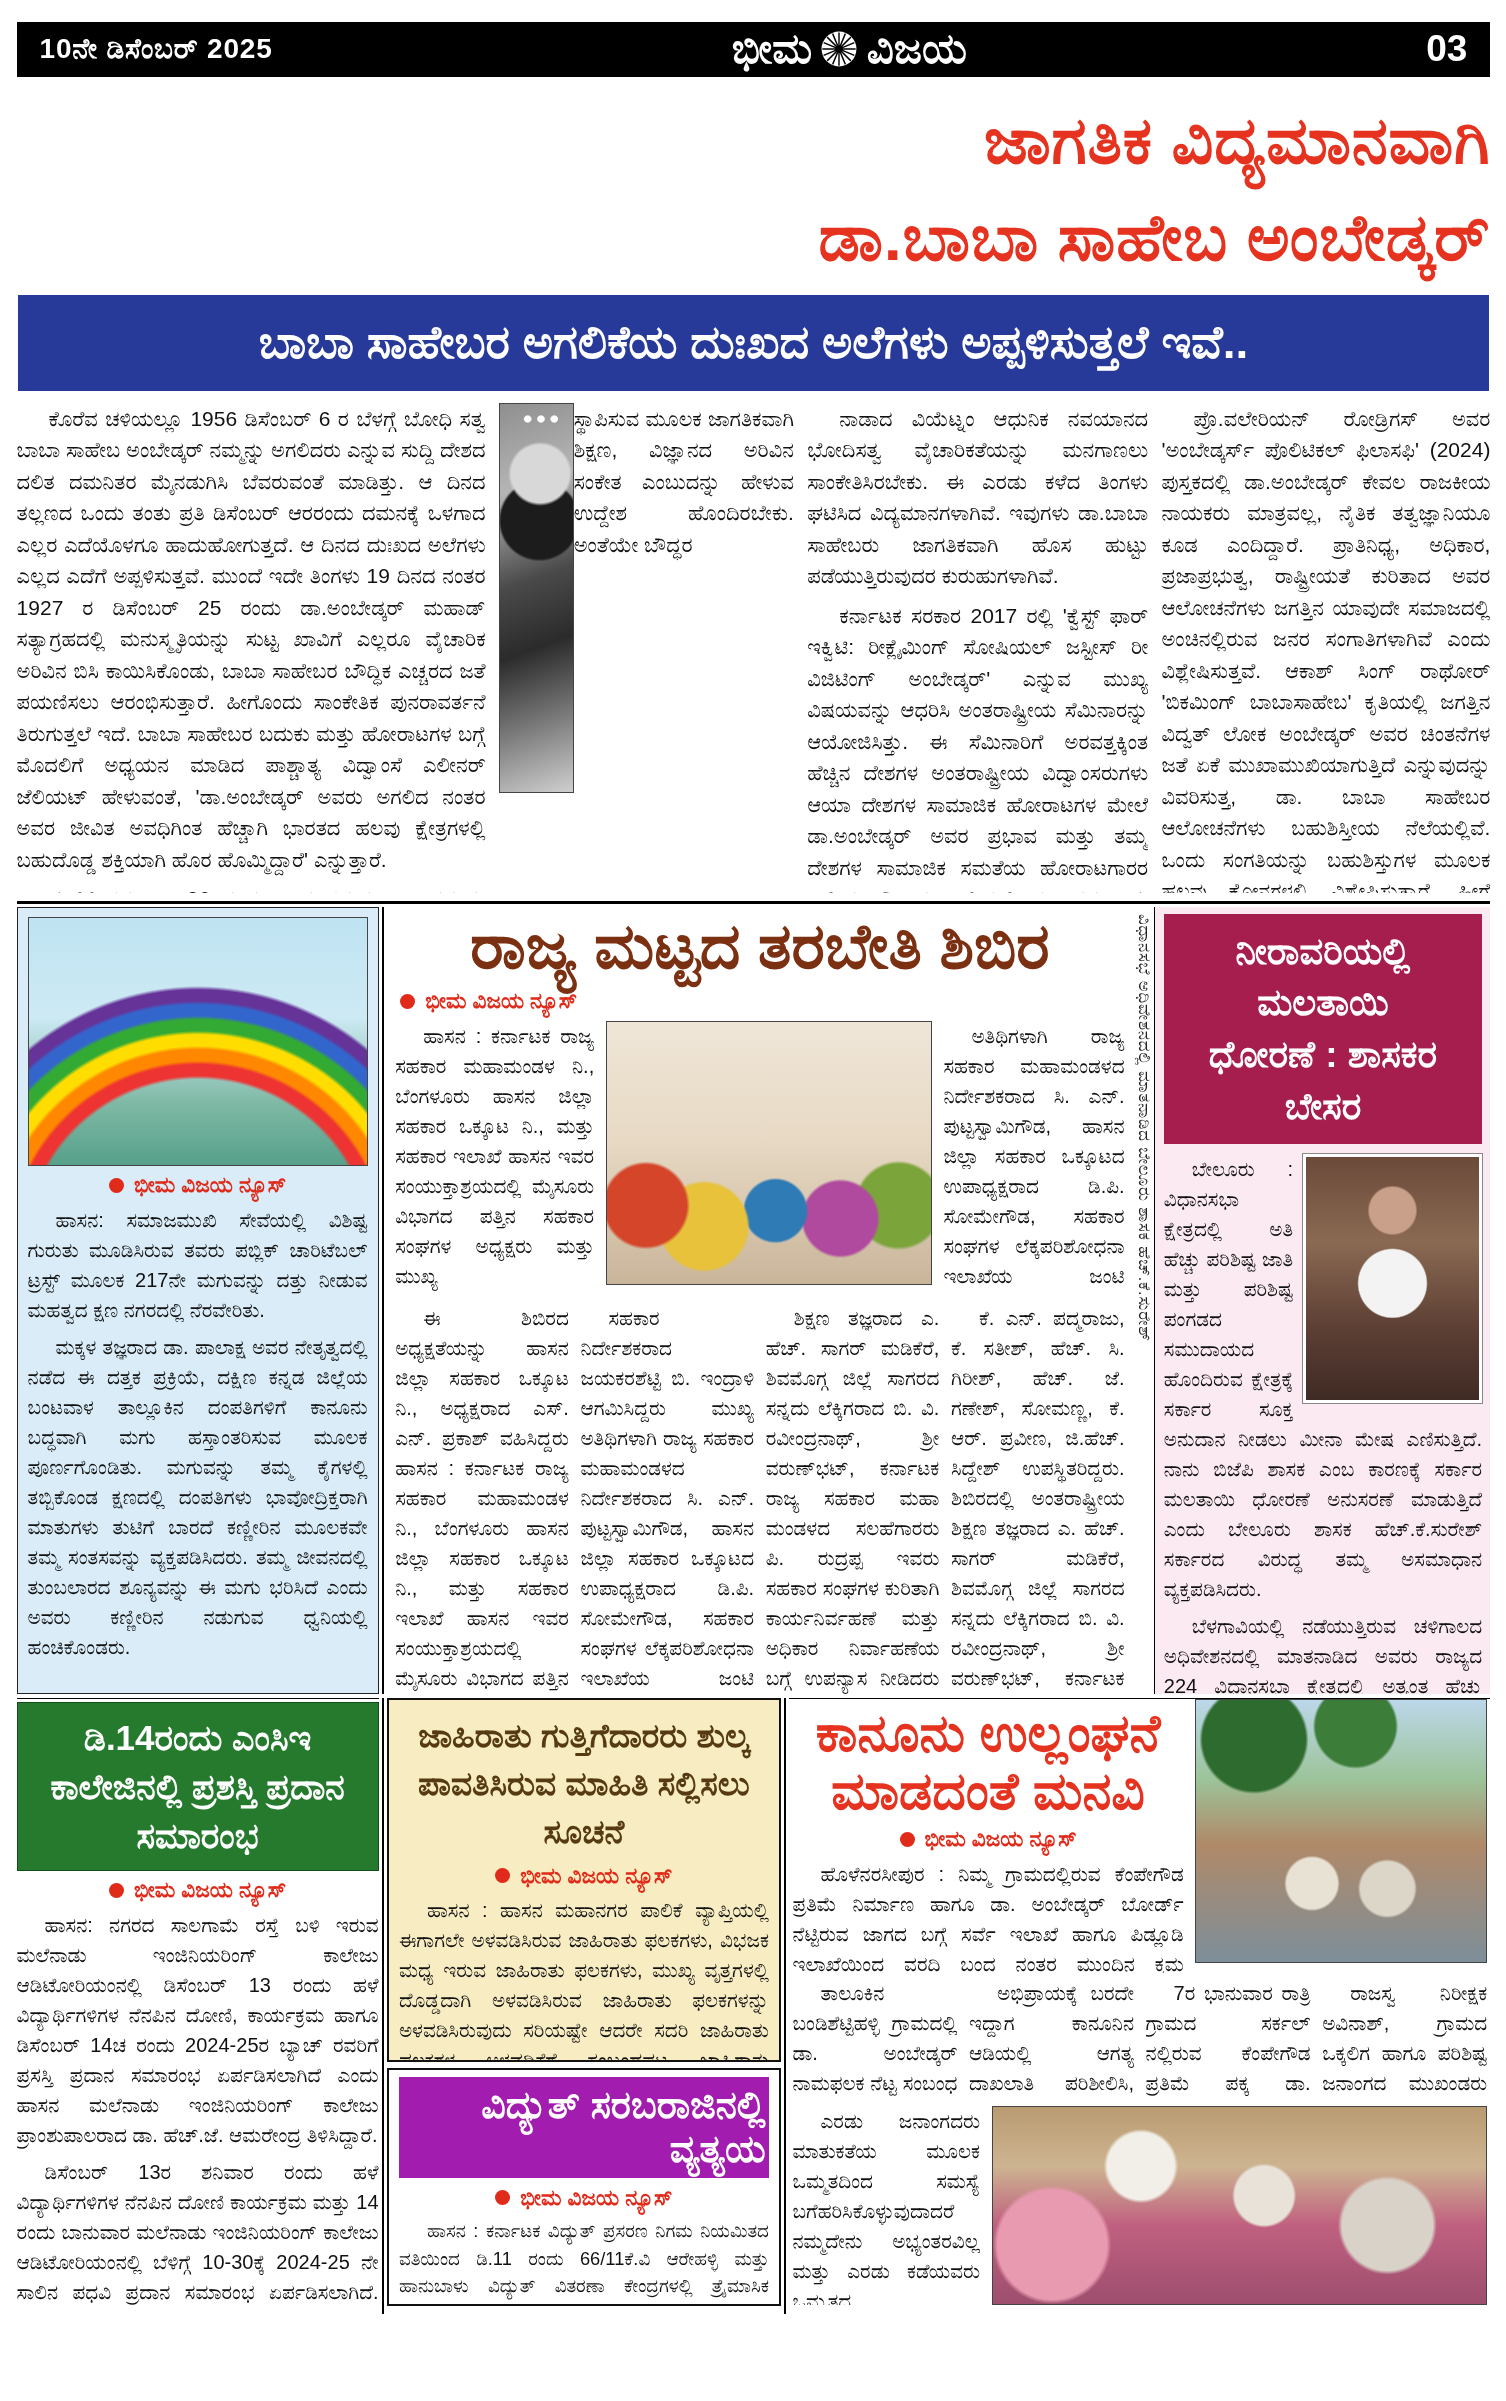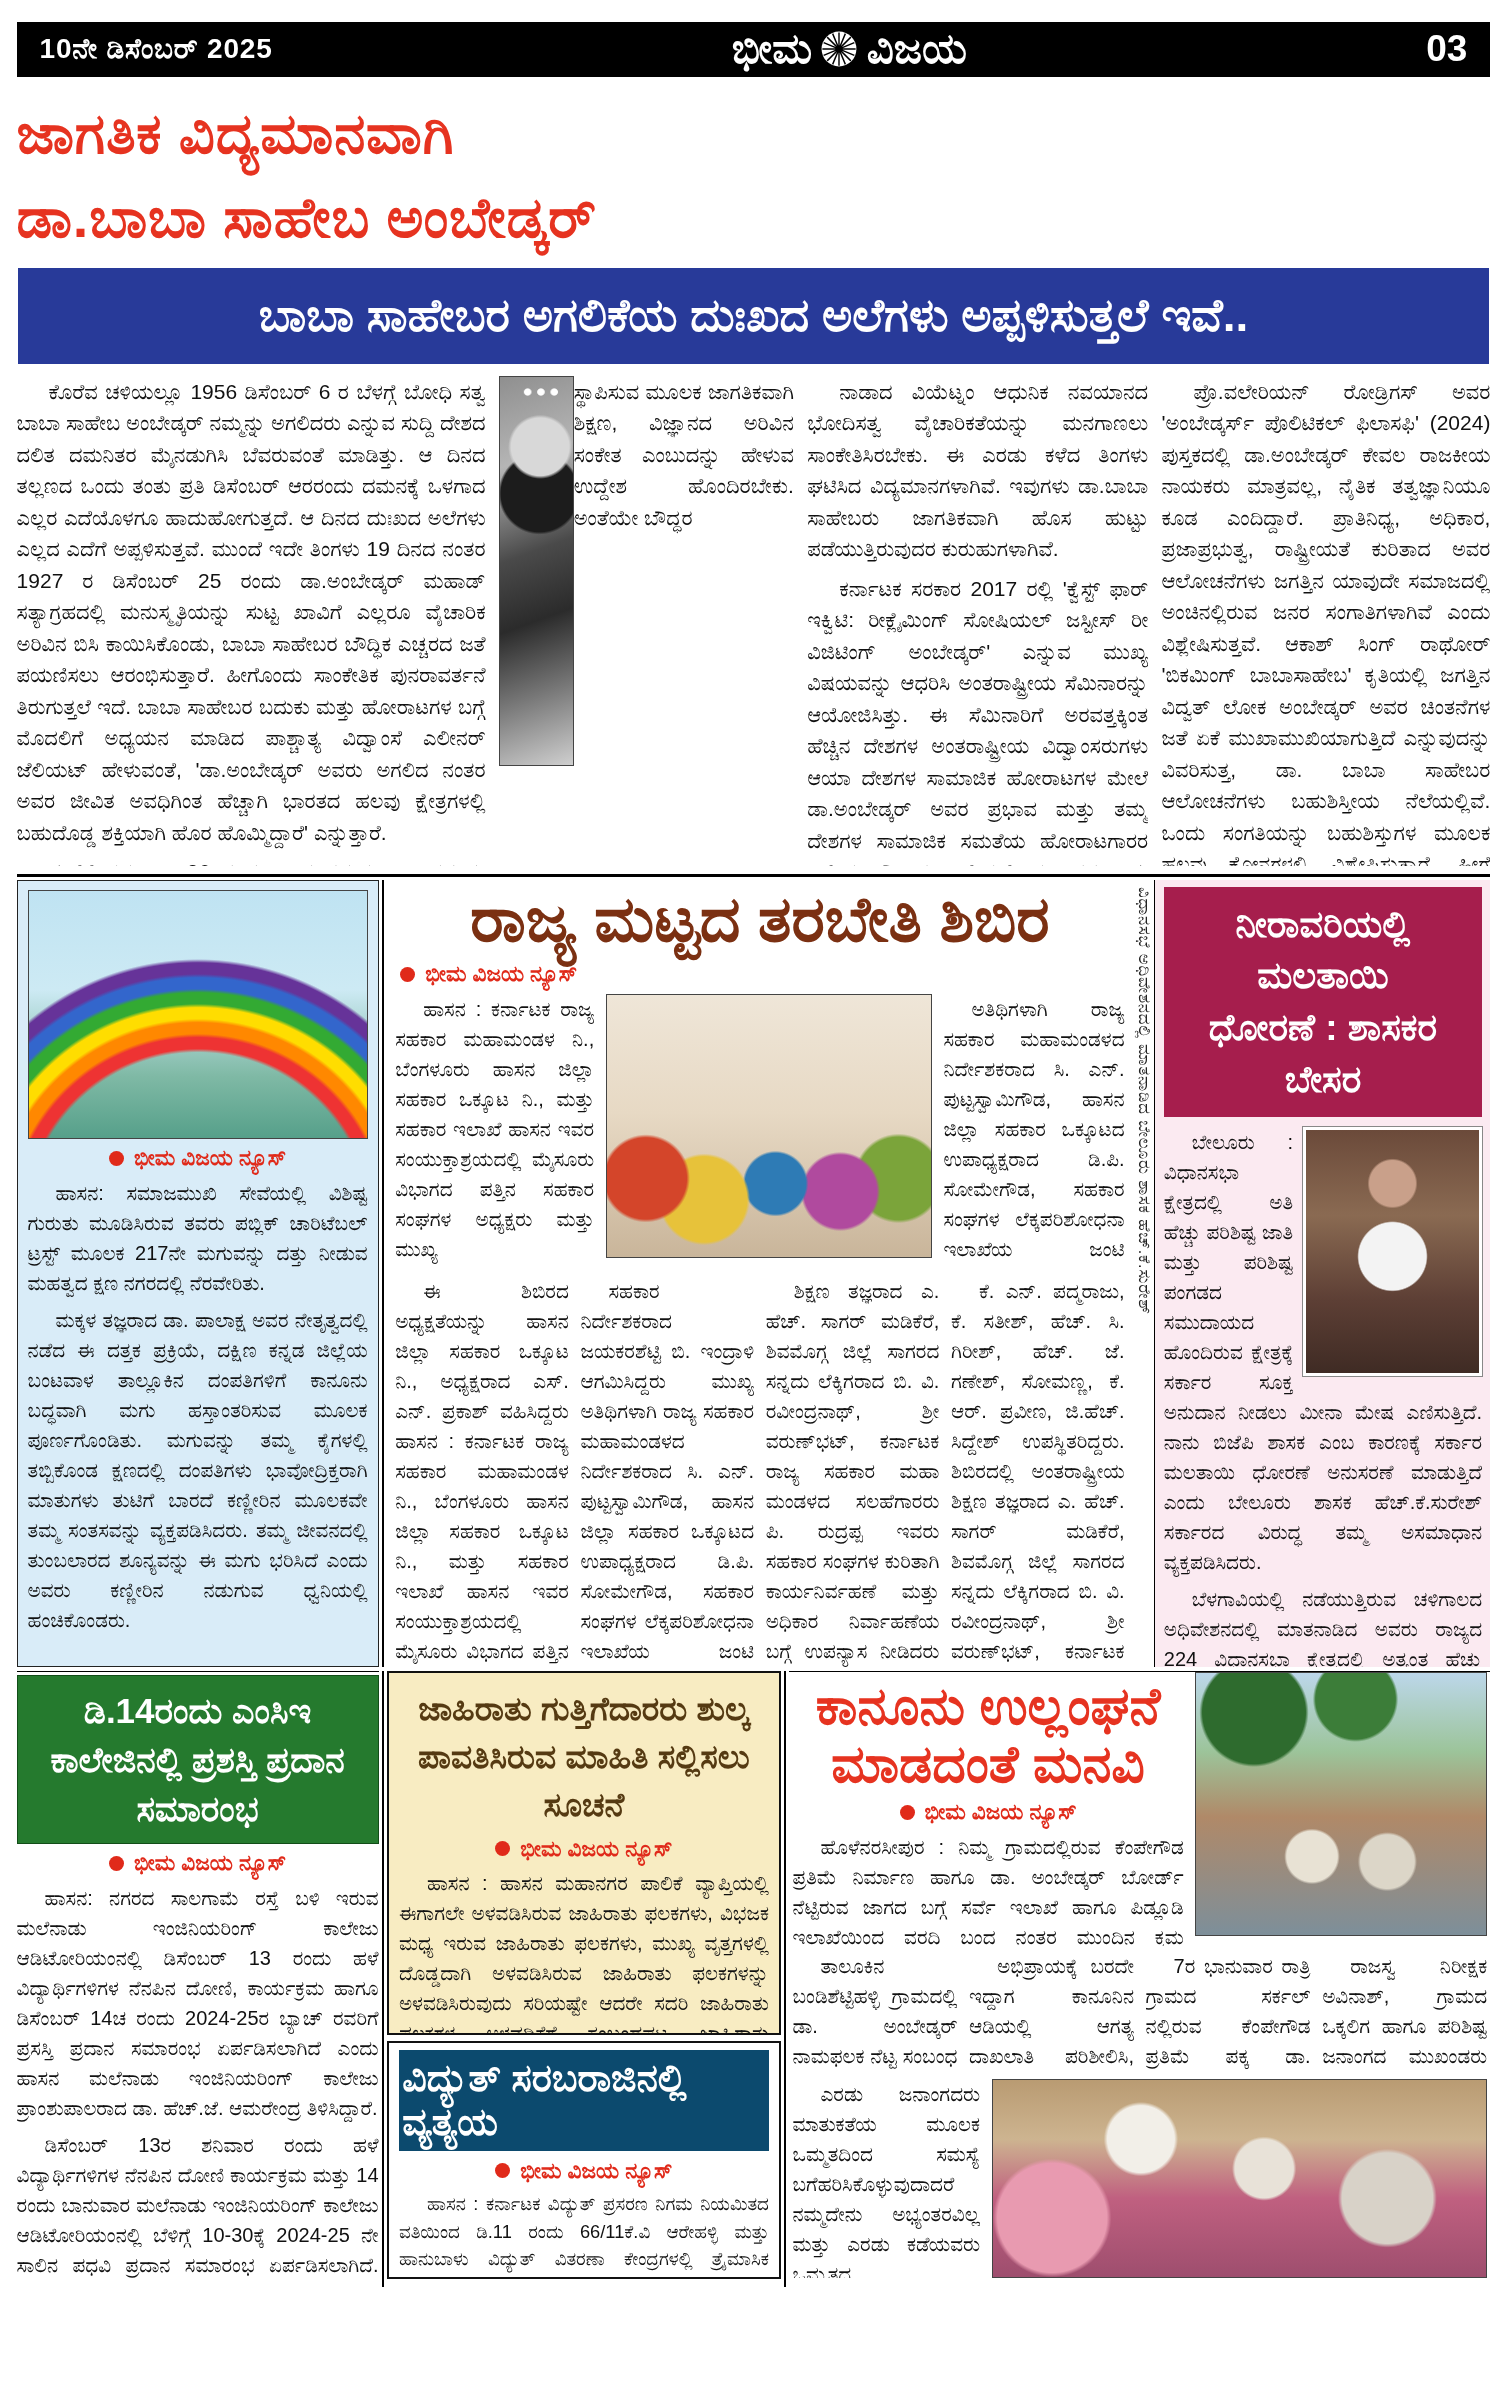--- a/index.html
+++ b/index.html
@@ -12,21 +12,21 @@
   .topbar{
     background:#000;color:#fff;height:55px;display:flex;align-items:center;
     justify-content:space-between;padding:0 23px;box-sizing:border-box;
   }
   .topbar .date{font-size:28px;font-weight:bold;letter-spacing:0.8px;}
   .masthead{display:flex;align-items:center;gap:8.3px;font-size:42px;font-weight:bold;}
   .masthead .chakra{width:38px;height:38px;display:inline-block;}
   .topbar .pageno{font-size:37px;font-weight:bold;}
   
   .headline{
-    text-align:left;color:#e63320;font-weight:bold;font-size:56px;
+    text-align:right;color:#e63320;font-weight:bold;font-size:65px;
     line-height:1.5;margin:15px 0 8.3px 0;letter-spacing:0.8px;
   }
   .banner{
     background:#283a99;color:#fff;text-align:center;font-weight:bold;
     font-size:46px;line-height:1.15;padding:21.6px 8.3px;margin:5px 1.7px 11.6px 1.7px;
   }
   
   .lead-cols{display:flex;gap:13.3px;height:490px;overflow:hidden;}
   .lead-cols p{margin:0 0 8.3px 0;font-size:21px;line-height:1.5;text-align:justify;text-indent:32px;}
   .lc1{width:469px;flex:none;overflow:hidden;}
@@ -96,21 +96,21 @@
       linear-gradient(180deg,#6b4a3a 0%,#8a6a52 35%,#5d3f35 70%,#3f2b24 100%);}
   
   .mce{border-top:1.7px solid #000;padding-top:3px;overflow:hidden;}
   .mce .titlebox{background:#257a2e;color:#fff;text-align:center;font-weight:bold;font-size:35px;
     line-height:1.4;padding:10px 6.6px;border:0.8px solid #124d18;}
   
   .jahiratu{background:#f8ecc2;border:2.5px solid #111;box-sizing:border-box;padding:11px 10px;height:364px;overflow:hidden;}
   .jahiratu h2{margin:1.7px 0;text-align:center;font-size:33px;line-height:1.45;color:#553a12;}
   
   .vidyut{border:2.5px solid #111;box-sizing:border-box;padding:6.6px 10px;margin-top:6.6px;height:238px;overflow:hidden;}
-  .vidyut .titlebox{background:#0c4a6e;color:#fff;text-align:left;font-weight:bold;font-size:38px;padding:6.6px 3.3px;}
+  .vidyut .titlebox{background:#a21caf;color:#fff;text-align:right;font-weight:bold;font-size:38px;padding:6.6px 3.3px;}
   .vidyut p{font-size:18.3px;}
   
   .kanoonu{padding:0 3.3px;overflow:hidden;border-top:1.7px solid #000;}
   .k-top{display:flex;gap:11.6px;height:274px;overflow:hidden;}
   .k-left{flex:1.35;overflow:hidden;}
   .k-left h2{margin:6.6px 0 0 0;color:#e63320;font-size:52px;text-align:center;line-height:1.1;}
   .photo-kanoonu1{flex:1;height:264px;
     background:
       radial-gradient(circle at 20% 15%, #2e6b2e 0 16%, transparent 17%),
       radial-gradient(circle at 55% 10%, #3c7d39 0 14%, transparent 15%),

